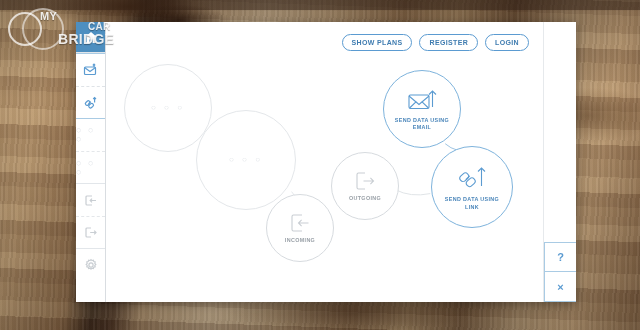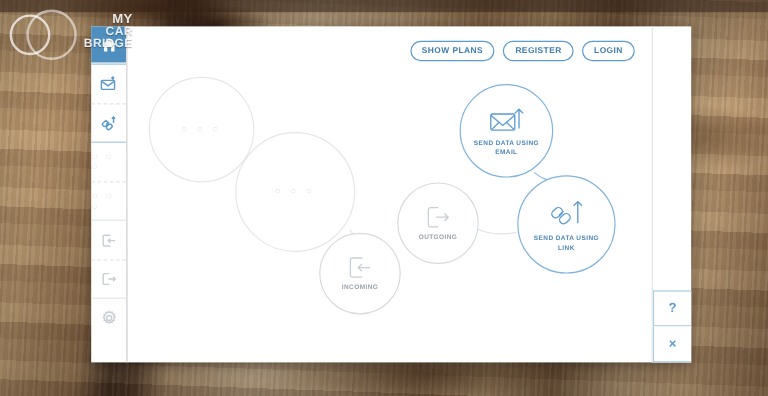--- a/index.html
+++ b/index.html
@@ -57,24 +57,23 @@
     position:absolute; left:16px; top:2px;
     width:42px; height:42px; border-radius:50%;
     border:2px solid rgba(255,255,255,.55);
   }
   #logo .logo-text {
     position:absolute; left:34px; top:5px;
     color:rgba(255,255,255,.88);
     font-weight:bold; line-height:1.02;
     font-size:11px; letter-spacing:.3px;
     text-shadow:0 1px 1px rgba(0,0,0,.35);
-    text-align:right;
   }
   #logo .l2 { font-size:10px;padding-left:48px; }
-  #logo .l3 { font-size:10px; }
+  #logo .l3 { font-size:14px;margin-left:18px; }
 
   
   #app-window {
     position:absolute;
     left:76px; top:22px;
     width:500px; height:280px;
     display:flex;
     z-index:3;
     box-shadow:0 2px 10px rgba(0,0,0,.35);
   }

